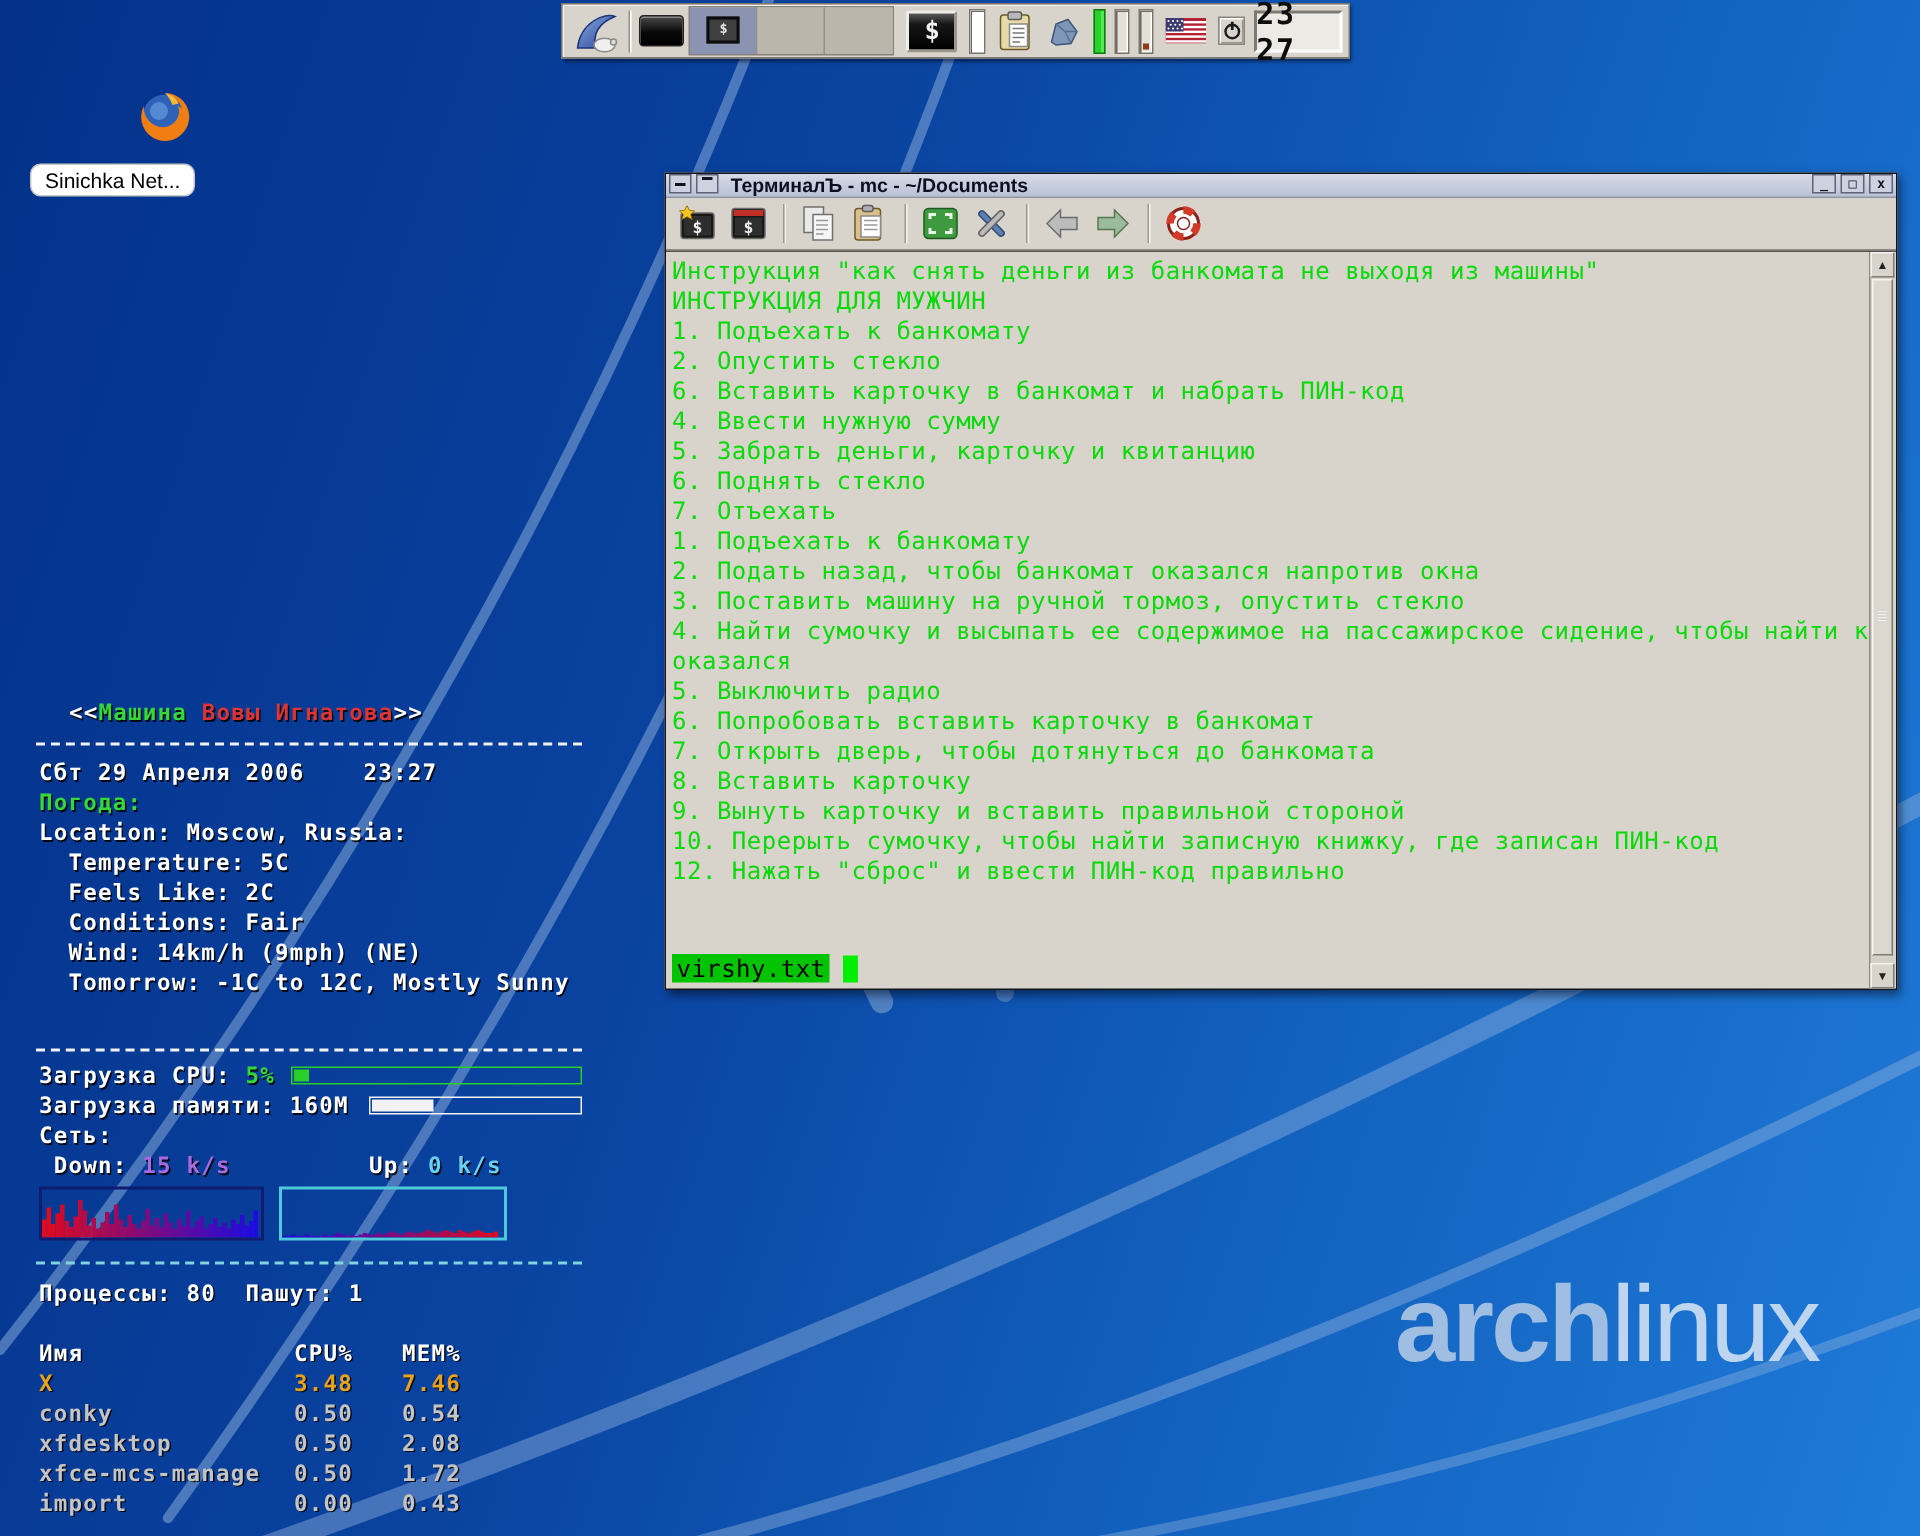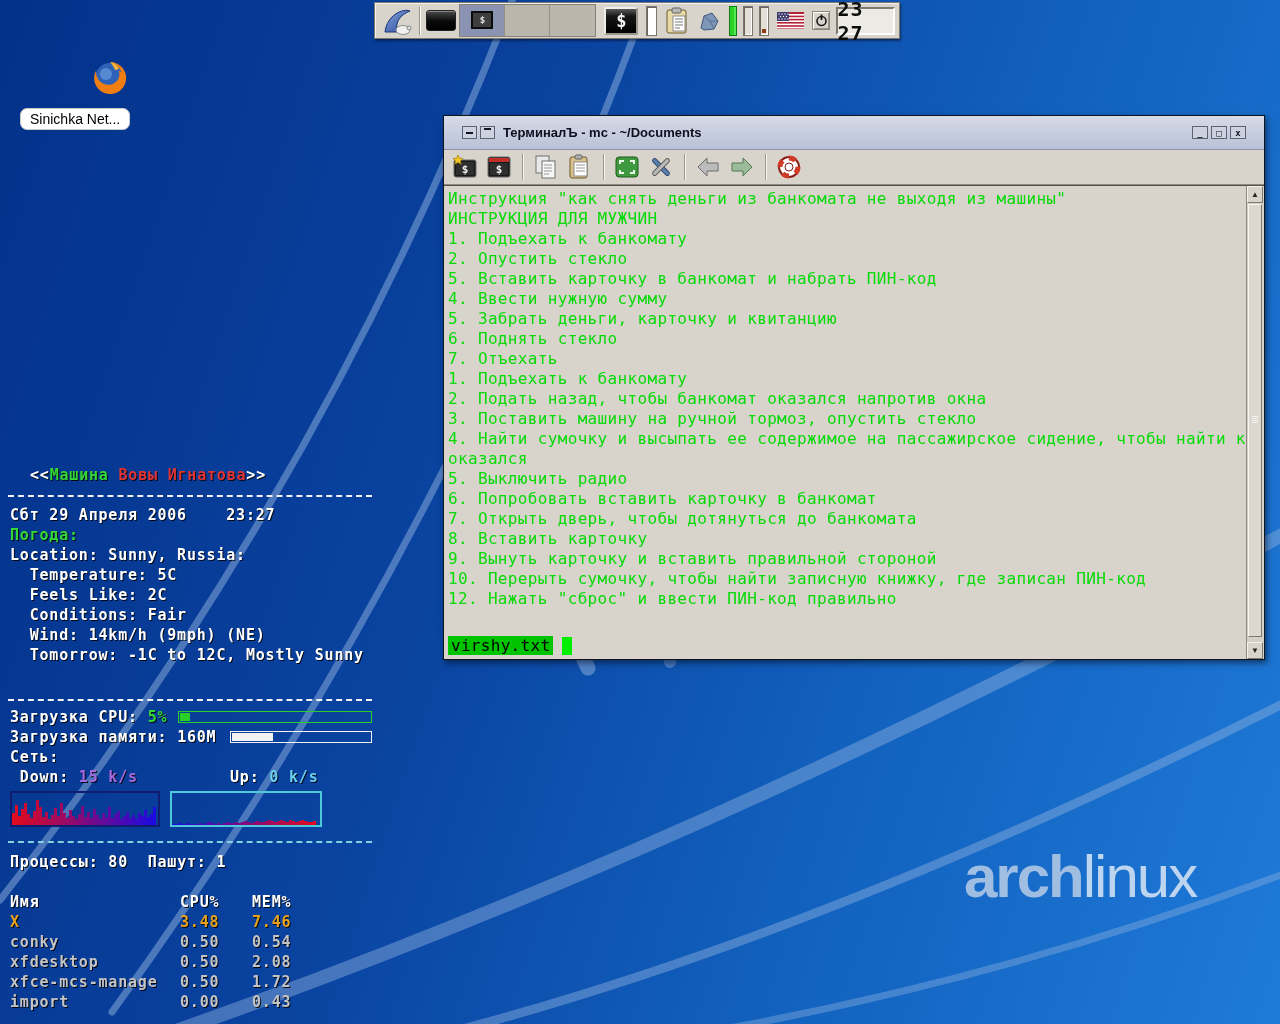--- a/index.html
+++ b/index.html
@@ -6,22 +6,22 @@
   html,body { width:1280px; height:1024px; overflow:hidden; }
   body { font-family:"Liberation Sans", sans-serif; }
 
   .desktop {
     position:relative; width:1280px; height:1024px;
     background:linear-gradient(108deg,#03318a 0%,#0a43a0 38%,#1261be 68%,#1f7ad8 100%);
   }
   .wallpaper { position:absolute; left:0; top:0; z-index:0; }
 
   
-  .brand { position:absolute; left:964px; top:842px; z-index:1;
-    font-size:60px; letter-spacing:-2px; white-space:nowrap; }
+  .brand { position:absolute; left:930px; top:842px; z-index:1;
+    font-size:72px; letter-spacing:-2px; white-space:nowrap; }
   .brand .bld { font-weight:bold; color:#9fbee2; }
   .brand .lit { font-weight:normal; color:#bdd5ee; }
 
   
   .dicon { position:absolute; left:20px; top:58px; z-index:3; width:110px; text-align:right; cursor:pointer; }
   .dicon .label { display:inline-block; margin-top:6px; background:#fff; color:#000;
     border-radius:7px; padding:2px 9px; font-size:14px; border:1px solid #c9c9c9; white-space:nowrap; }
 
   
   .panel { position:absolute; left:374px; top:2px; width:526px; height:37px; z-index:3;
@@ -56,22 +56,22 @@
     display:flex; align-items:center; justify-content:center; cursor:pointer; }
   .clock { width:70px; height:28px; margin-left:6px; background:#eceae4;
     border:2px solid; border-color:#7e7a72 #fdfdfb #fdfdfb #7e7a72;
     display:flex; align-items:center; justify-content:center;
     font:bold 20px "DejaVu Sans Mono",monospace; color:#0c0c0c; letter-spacing:1px; }
 
   
   .window { position:absolute; left:443px; top:115px; width:822px; height:545px; z-index:4;
     background:#d8d4cc; border:1px solid #10141c;
     box-shadow:2px 3px 6px rgba(0,0,12,.5); display:flex; flex-direction:column; }
-  .titlebar { height:34px; background:linear-gradient(#d7dbe8,#b9c1d6);
-    border-bottom:1px solid #8e94a8; display:flex; align-items:center; padding:0 18px; cursor:move; }
+  .titlebar { height:16px; background:linear-gradient(#d7dbe8,#b9c1d6);
+    border-bottom:1px solid #8e94a8; display:flex; padding:0 2px; cursor:move; }
   .tb-sm { width:15px; height:13px; background:#cdd2e0; border:1px solid #5d6274;
     margin-right:3px; position:relative; cursor:pointer; }
   .tb-sm .bar { position:absolute; left:3px; right:3px; height:2px; background:#14161f; }
   .tb-sm .mid { top:5px; } .tb-sm .top { top:1px; }
   .title { font-weight:bold; font-size:13px; color:#0c0f1e; margin-left:5px; flex:1;
     white-space:nowrap; overflow:hidden; }
   .tb-win { width:16px; height:13px; background:#cdd2e0; border:1px solid #5d6274; margin-left:3px;
     display:flex; align-items:center; justify-content:center;
     font:bold 9px "DejaVu Sans Mono",monospace; color:#14161f; cursor:pointer; }
   .toolbar { height:35px; background:#d8d4cc; border-bottom:1px solid #8d8981;
@@ -91,21 +91,21 @@
     display:flex; flex-direction:column; }
   .sb-btn { height:17px; background:#d8d4cc; border:1px solid;
     border-color:#f4f2ee #7e7a72 #7e7a72 #f4f2ee;
     display:flex; align-items:center; justify-content:center; font-size:8px; color:#222; cursor:pointer; }
   .sb-thumb { flex:1; margin:1px 1px 5px 1px; background:#dcd8d0; border:1px solid;
     border-color:#f6f4f0 #7e7a72 #7e7a72 #f6f4f0; position:relative; cursor:grab; }
   .grip { position:absolute; left:3px; right:3px; top:50%; margin-top:-5px; }
   .grip i { display:block; height:1px; background:#8d8981; border-bottom:1px solid #f4f2ee; margin-bottom:1px; }
 
   
-  .conky { position:absolute; left:0; top:462px; width:382px; height:562px; z-index:2;
+  .conky { position:absolute; left:16px; top:462px; width:382px; height:562px; z-index:2;
     font:bold 15px "DejaVu Sans Mono",monospace; letter-spacing:.8px; color:#fff; }
   .ck { position:absolute; left:10px; white-space:pre; text-shadow:1px 1px 0 rgba(0,0,0,.85); }
   .gr { color:#35d835; } .rd { color:#e03434; } .pu { color:#a86ae0; } .cy { color:#6ad0f0; }
   .dash { position:absolute; left:8px; width:364px; border-top:2px dashed #f2f2f2; }
   .dash.cyn { border-top-color:#7fd4df; }
   .meter { position:absolute; height:12px; border:1px solid; padding:1px; }
   .meter .fill { height:100%; }
   .cpu-meter { left:178px; top:249px; width:194px; border-color:#28d028; }
   .cpu-meter .fill { background:#28d028; }
   .mem-meter { left:230px; top:269px; width:142px; border-color:#f2f2f2; }
@@ -243,21 +243,21 @@
       </svg>
     </div>
     <div class="clock">23 27</div>
   </div>
 
   <div class="conky">
     <div class="ck" style="top:4px; left:30px"><span>&lt;&lt;</span><span class="gr">Машина</span><span class="rd"> Вовы Игнатова</span><span>&gt;&gt;</span></div>
     <div class="dash" style="top:33px"></div>
     <div class="ck" style="top:44px">Сбт 29 Апреля 2006    23:27</div>
     <div class="ck gr" style="top:64px">Погода:</div>
-    <div class="ck" style="top:84px">Location: Sunny, Russia:</div>
+    <div class="ck" style="top:84px">Location: Moscow, Russia:</div>
     <div class="ck" style="top:104px">  Temperature: 5C</div>
     <div class="ck" style="top:124px">  Feels Like: 2C</div>
     <div class="ck" style="top:144px">  Conditions: Fair</div>
     <div class="ck" style="top:164px">  Wind: 14km/h (9mph) (NE)</div>
     <div class="ck" style="top:184px">  Tomorrow: -1C to 12C, Mostly Sunny</div>
     <div class="dash" style="top:237px"></div>
     <div class="ck" style="top:246px"><span>Загрузка CPU: </span><span class="gr">5%</span></div>
     <div class="meter cpu-meter">
         <div class="fill" id="cpu-fill" style="width: 5%;"></div>
       </div>
@@ -473,21 +473,21 @@
           <circle cx="13" cy="13" r="4" fill="#fff" stroke="#8a2018"></circle>
         </svg>
       </div>
     </div>
     <div class="content">
       <div class="textarea" id="term-lines">
         <div class="tline">Инструкция "как снять деньги из банкомата не выходя из машины"</div>
           <div class="tline">ИНСТРУКЦИЯ ДЛЯ МУЖЧИН</div>
           <div class="tline">1. Подъехать к банкомату</div>
           <div class="tline">2. Опустить стекло</div>
-          <div class="tline">5. Вставить карточку в банкомат и набрать ПИН-код</div>
+          <div class="tline">6. Вставить карточку в банкомат и набрать ПИН-код</div>
           <div class="tline">4. Ввести нужную сумму</div>
           <div class="tline">5. Забрать деньги, карточку и квитанцию</div>
           <div class="tline">6. Поднять стекло</div>
           <div class="tline">7. Отъехать</div>
           <div class="tline">1. Подъехать к банкомату</div>
           <div class="tline">2. Подать назад, чтобы банкомат оказался напротив окна</div>
           <div class="tline">3. Поставить машину на ручной тормоз, опустить стекло</div>
           <div class="tline">4. Найти сумочку и высыпать ее содержимое на пассажирское сидение, чтобы найти к</div>
           <div class="tline">оказался</div>
           <div class="tline">5. Выключить радио</div>

